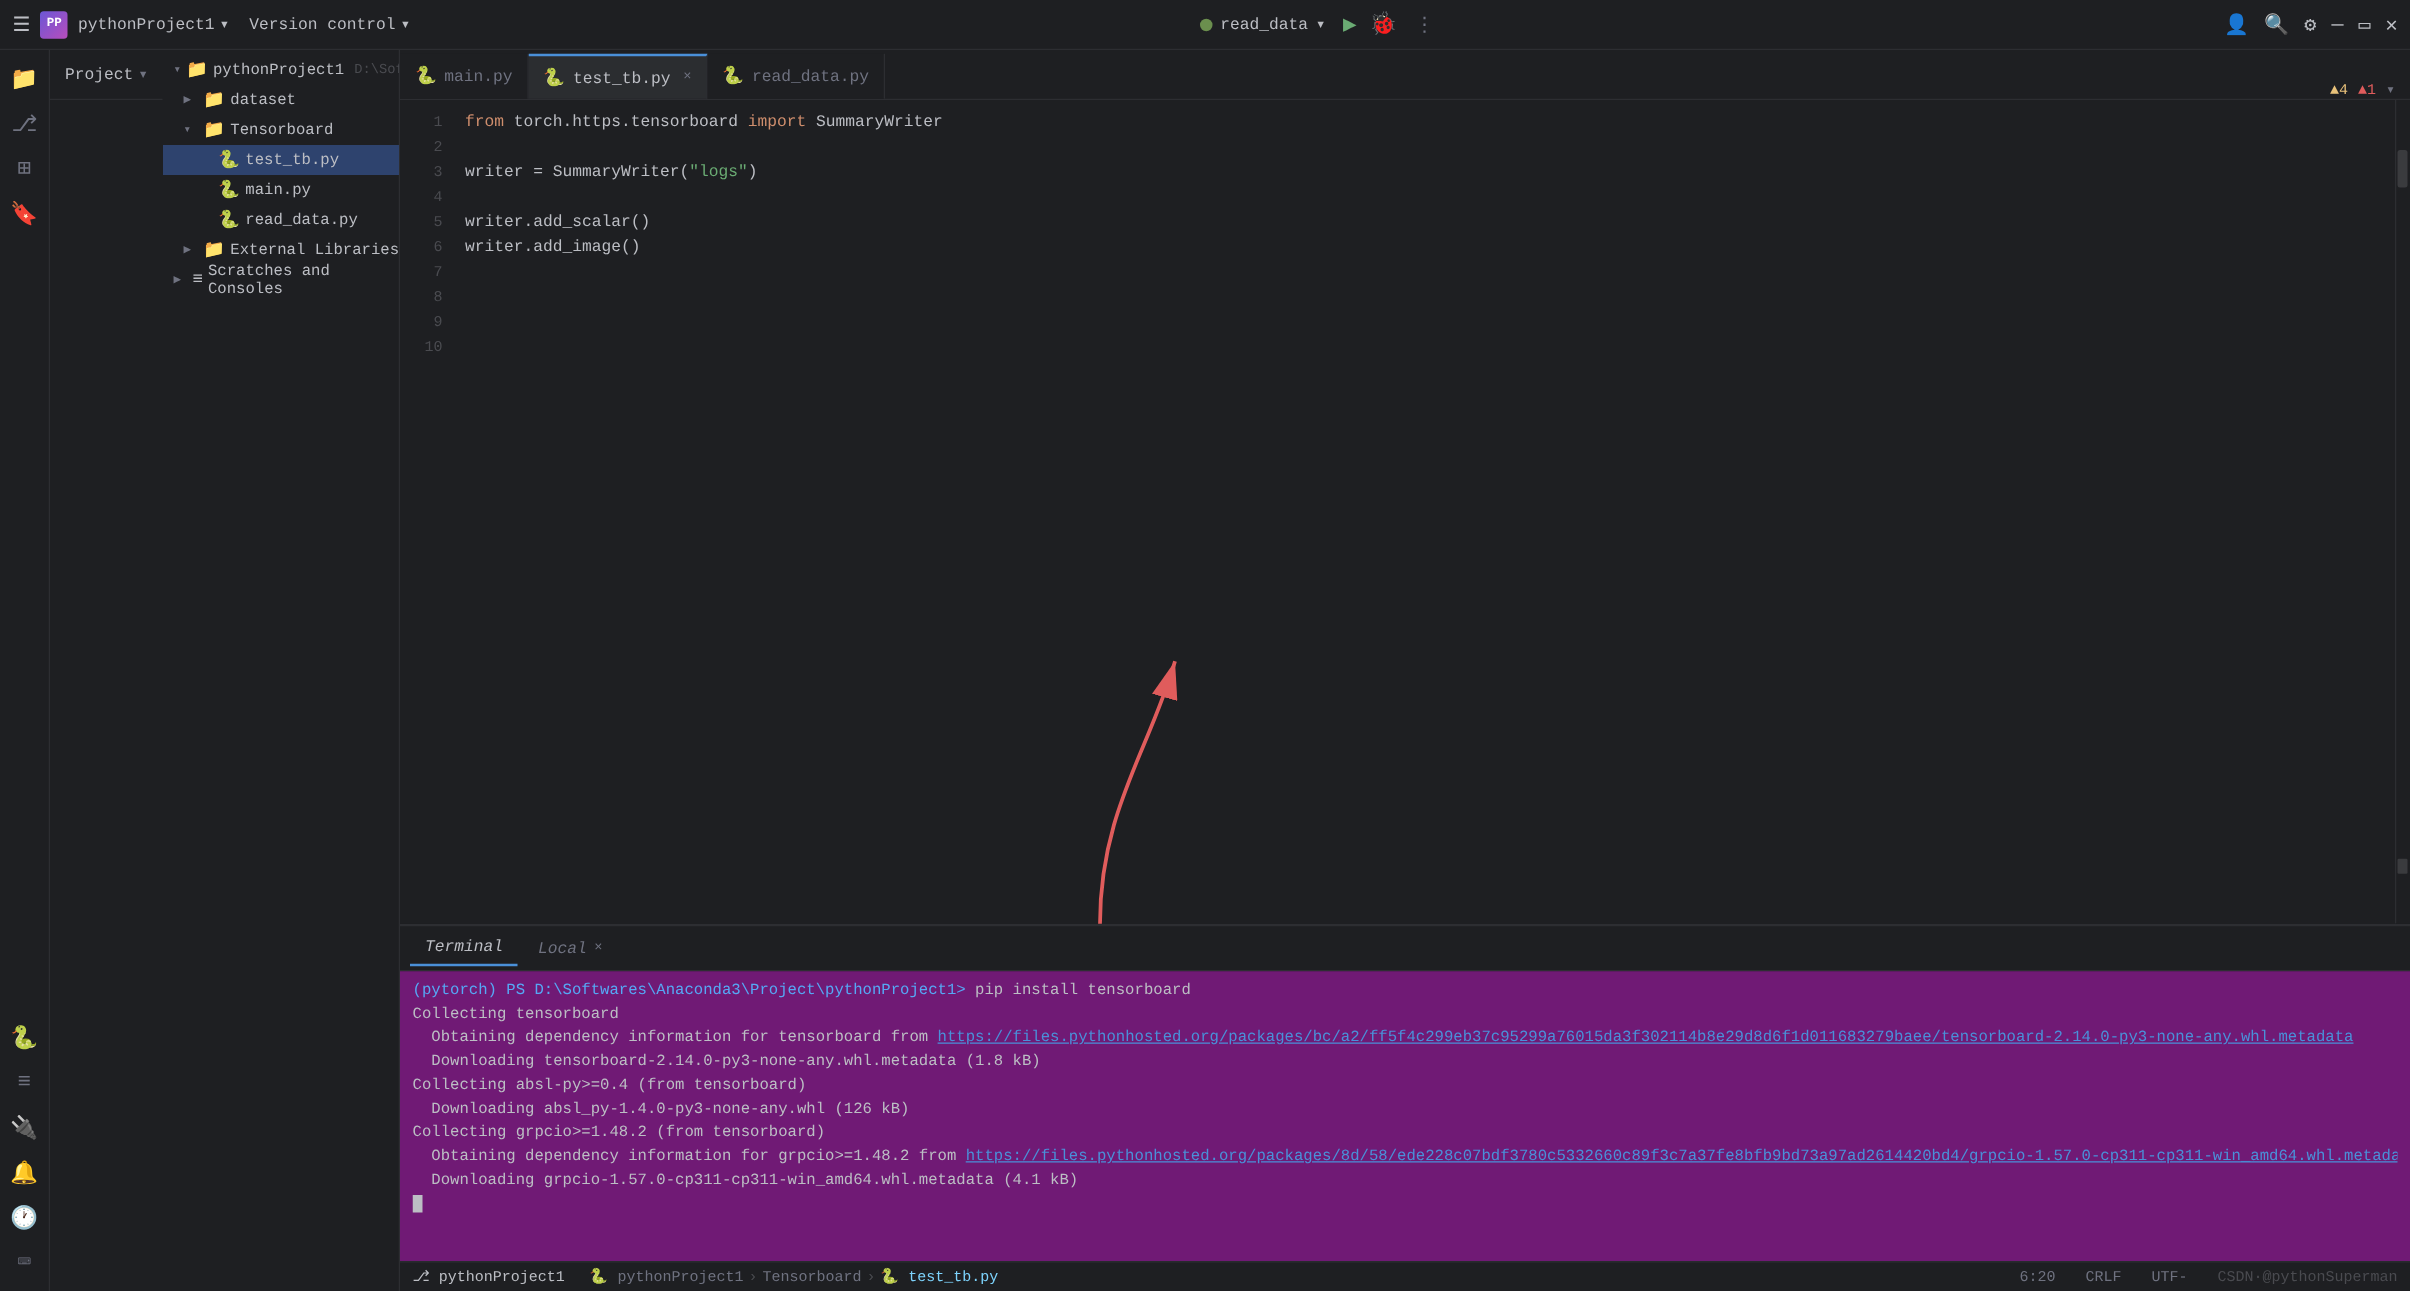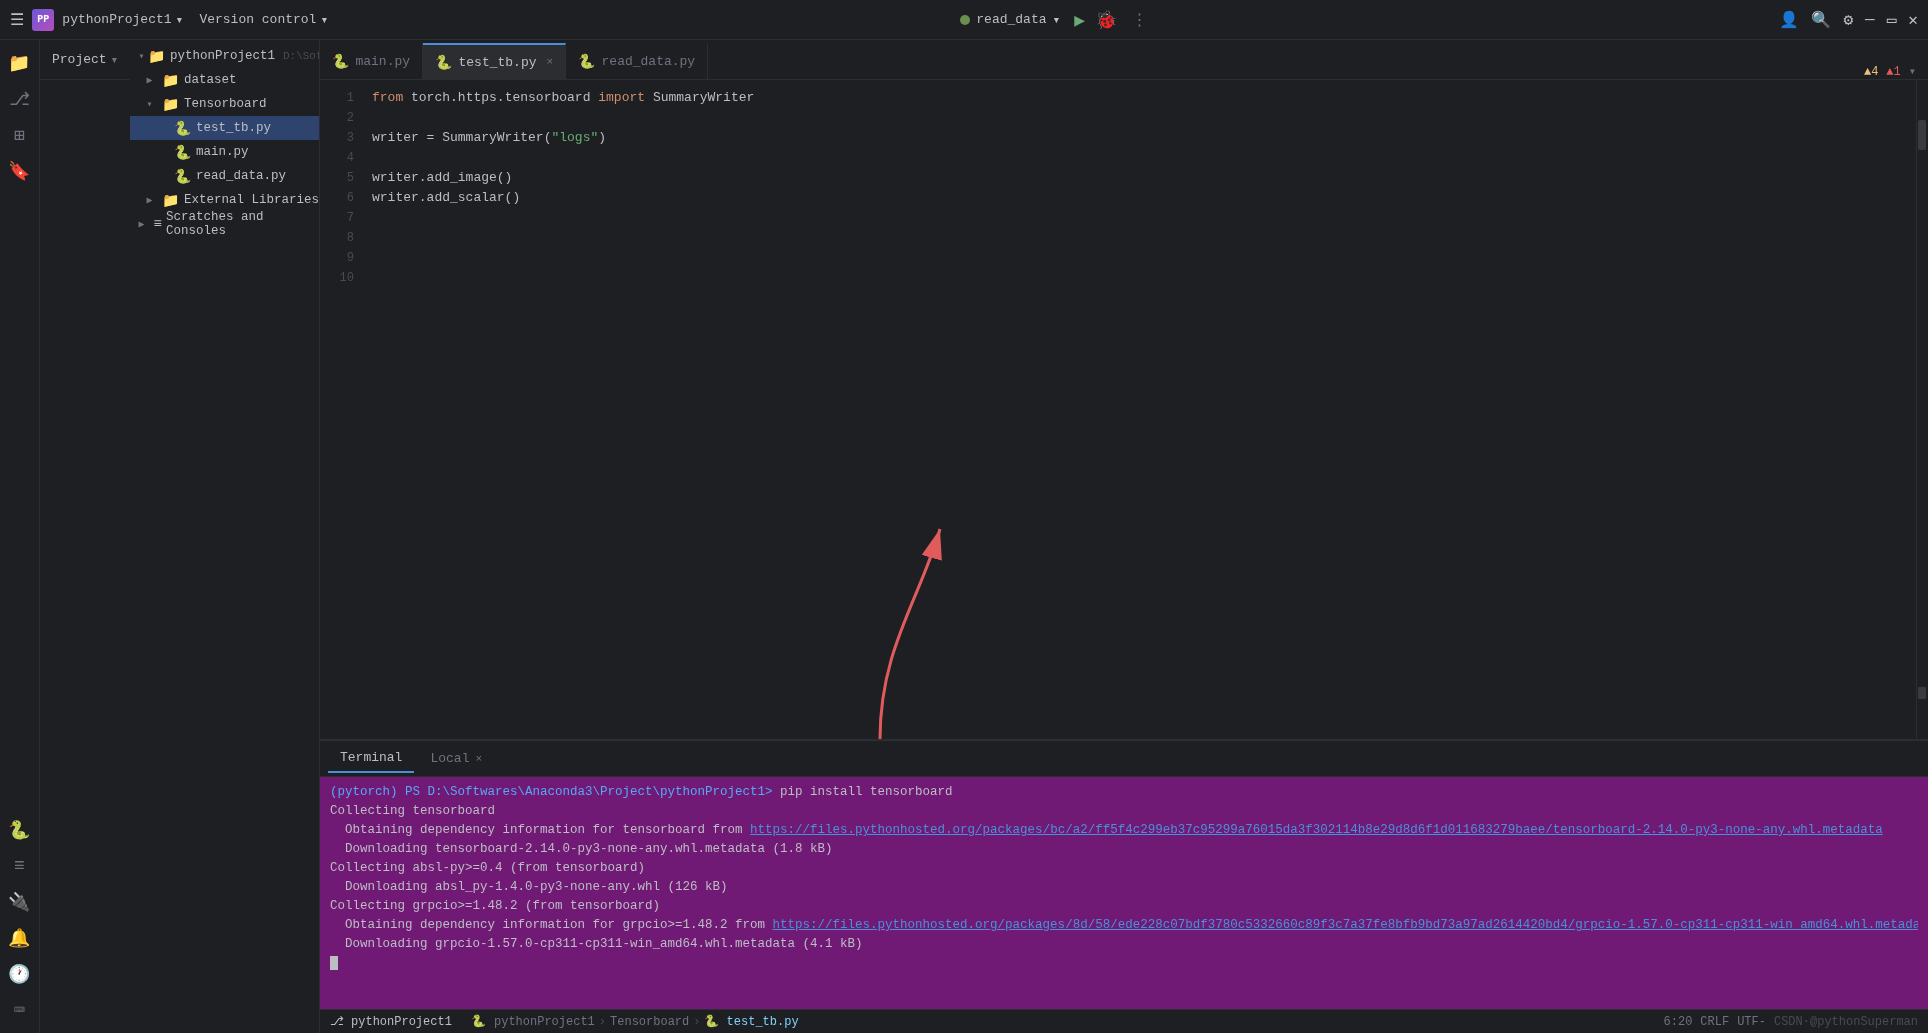--- a/index.html
+++ b/index.html
@@ -223,20 +223,21 @@
       flex-shrink: 0;
     }
     .bottom-tabs {
       height: 36px;
       display: flex;
       align-items: center;
       border-bottom: 1px solid #2d2e32;
       padding: 0 8px;
       gap: 4px;
       flex-shrink: 0;
+      font-style: italic;
     }
     .bottom-tab {
       height: 28px;
       display: flex;
       align-items: center;
       padding: 0 12px;
       font-size: 13px;
       cursor: pointer;
       color: #6f7280;
       border-radius: 4px;
@@ -276,21 +277,21 @@
       border-top: 1px solid #2d2e32;
       display: flex;
       align-items: center;
       padding: 0 10px;
       font-size: 12px;
       color: #6f7280;
       gap: 0;
       flex-shrink: 0;
     }
     .status-left { display: flex; align-items: center; gap: 8px; }
-    .status-right { margin-left: auto; display: flex; align-items: center; gap: 8px; text-align: center; }
+    .status-right { margin-left: auto; display: flex; align-items: center; gap: 24px; text-align: center; }
     .status-item { cursor: pointer; }
     .status-git { color: #bcbec4; }
     .breadcrumb { display: flex; align-items: center; gap: 4px; color: #6f7280; }
     .breadcrumb-sep { color: #4a4b50; }
     .breadcrumb-active { color: #7dd3fc; }
 
     .editor-wrapper {
       position: relative;
       flex: 1;
       display: flex;
@@ -456,24 +457,24 @@
         <div class="code-content">
           <div class="code-line">
             <span class="kw">from</span><span> torch.https.tensorboard </span><span class="kw">import</span><span> SummaryWriter</span>
           </div>
           <div class="code-line">&nbsp;</div>
           <div class="code-line">
             <span>writer = SummaryWriter(</span><span class="str">"logs"</span><span>)</span>
           </div>
           <div class="code-line">&nbsp;</div>
           <div class="code-line">
-            <span>writer.add_image()</span>
+            <span>writer.add_scalar()</span>
           </div>
           <div class="code-line">
-            <span>writer.add_scalar()</span>
+            <span>writer.add_image()</span>
           </div>
           <div class="code-line">&nbsp;</div>
           <div class="code-line">&nbsp;</div>
           <div class="code-line">&nbsp;</div>
           <div class="code-line">&nbsp;</div>
         </div>
 
         <div style="position:absolute;right:0;top:0;bottom:0;width:12px;background:#1e1f22;border-left:1px solid #2d2e32;">
           <div style="position:absolute;top:40px;right:2px;width:8px;height:30px;background:#3a3b3e;border-radius:2px;"></div>
           <div style="position:absolute;bottom:40px;right:2px;width:8px;height:12px;background:#3a3b3e;border-radius:1px;"></div>

